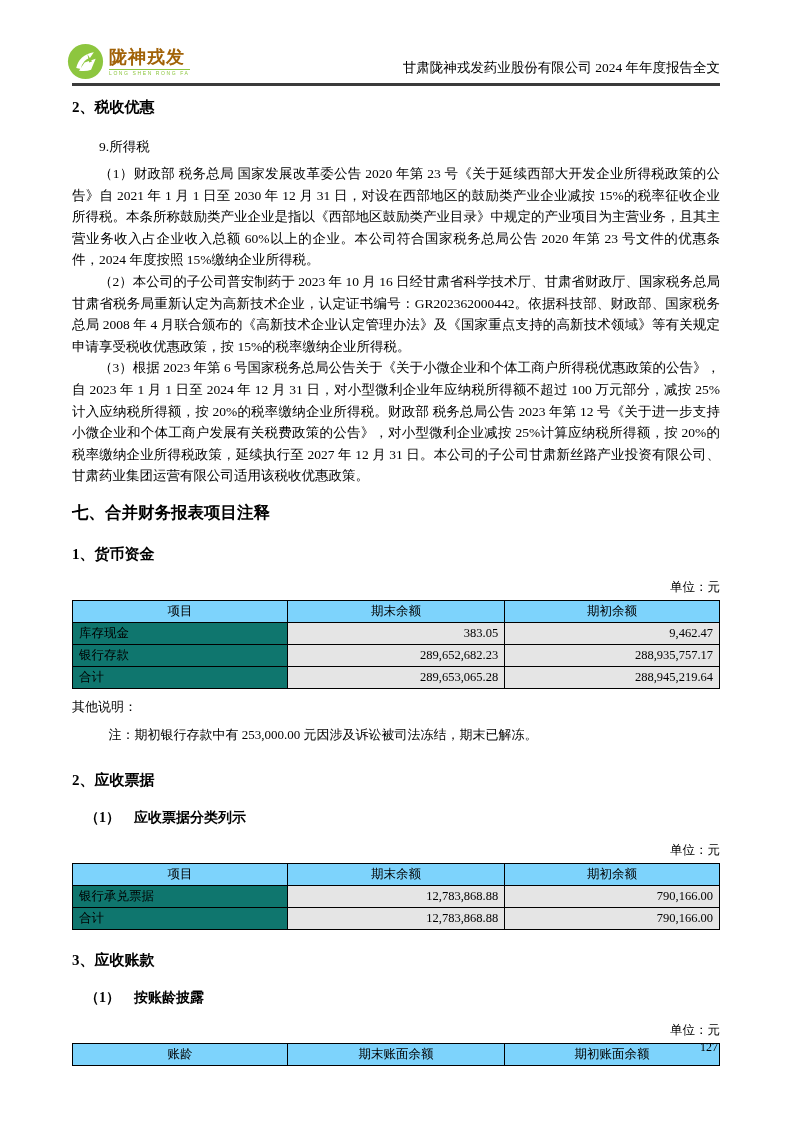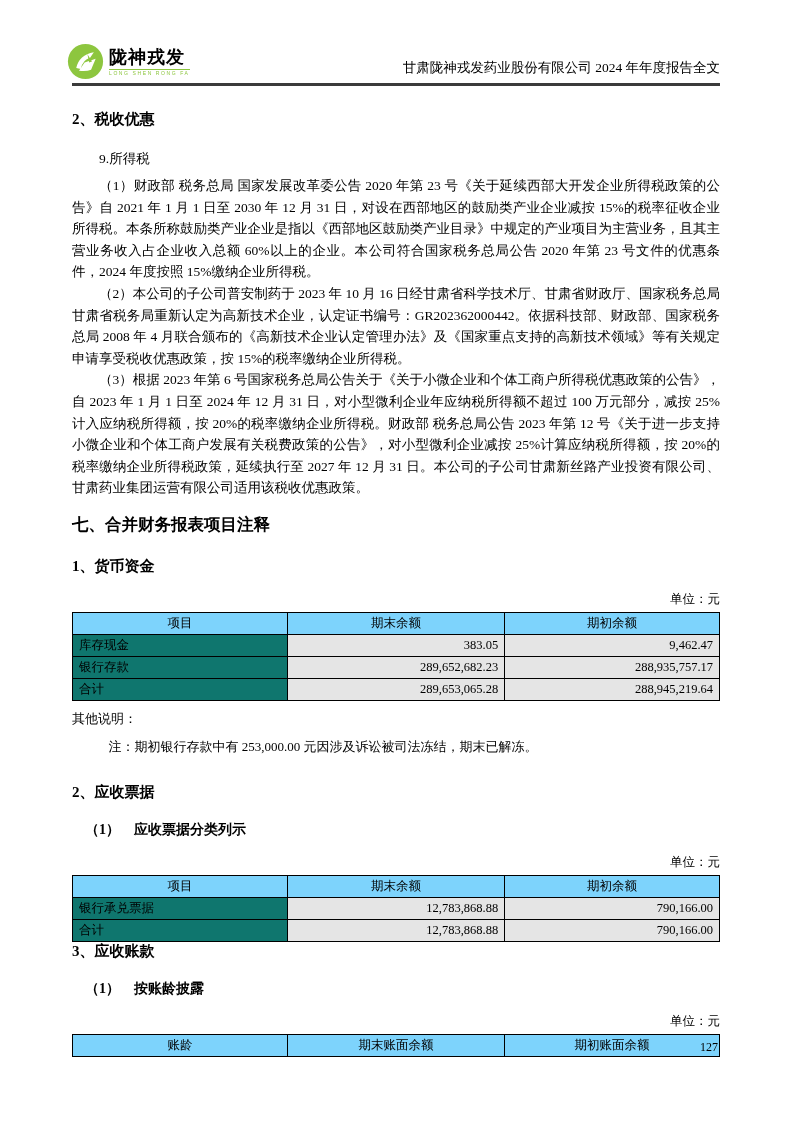--- a/index.html
+++ b/index.html
@@ -13,53 +13,53 @@
   
   .header {
     display: flex; justify-content: space-between; align-items: flex-end;
     border-bottom: 3px solid #3b3b3b; padding-bottom: 3px; height: 42px;
   }
   .logo { display: flex; align-items: center; gap: 5px; margin-left: -5px; }
   .logo-icon { width: 37px; height: 37px; flex: 0 0 auto; }
   .logo-text { display: flex; flex-direction: column; line-height: 1; }
   .logo-cn {
     font-family: "Liberation Sans", "DejaVu Sans", sans-serif;
-    font-size: 18px; font-weight: bold; color: #000000; letter-spacing: 1px;
+    font-size: 18px; font-weight: bold; color: #a16207; letter-spacing: 1px;
   }
   .logo-en {
     font-family: "Liberation Sans", "DejaVu Sans", sans-serif;
     font-size: 5px; color: #8dc63f; letter-spacing: 1.6px; margin-top: 3px;
     border-top: 1px solid #8dc63f; padding-top: 1px;
   }
   .doc-title { font-size: 13.5px; padding-bottom: 3px; }
   
   .h2 { font-size: 16.5px; font-weight: bold; margin: 16px 0 0 0; }
   .h3 { font-size: 15px;   font-weight: bold; margin: 0; }
   .h4 { font-size: 14px;   font-weight: bold; margin: 0 0 0 13px; white-space: pre-wrap; }
   .body-line { font-size: 13.5px; margin: 0; text-indent: 2em; }
   .para {
     font-size: 13.5px; line-height: 21.6px; margin: 0; text-align: justify;
     text-indent: 2em;
   }
   .plain-line { font-size: 13px; margin: 0; }
   .note-line  { font-size: 13px; margin: 0; text-indent: 2.8em; }
   .unit-label { font-size: 12.5px; text-align: right; margin: 0; }
   
-  .mt-sect   { margin-top: 24px; }
+  .mt-sect   { margin-top: 12px; }
   .mt-sub    { margin-top: 21px; }
   .mt-para   { margin-top: 7px;  }
   .mt-head2  { margin-top: 15px; }
   .mt-h3     { margin-top: 21px; }
   .mt-unit   { margin-top: 15px; }
   .mt-table  { margin-top: 4px;  }
   .mt-other  { margin-top: 9px;  }
   .mt-note   { margin-top: 10px; }
   .mt-sec2   { margin-top: 27px; }
   .mt-h4     { margin-top: 19px; }
-  .mt-sec3   { }
+  .mt-sec3   { margin-top: 21px; }
   
   table.fin {
     width: 100%; border-collapse: collapse; table-layout: fixed;
     font-size: 12.5px;
   }
   table.fin col.c1 { width: 33.2%; }
   table.fin col.c2 { width: 33.6%; }
   table.fin col.c3 { width: 33.2%; }
   table.fin th, table.fin td {
     border: 1px solid #000; height: 22px; padding: 1px 6px; overflow: hidden;

